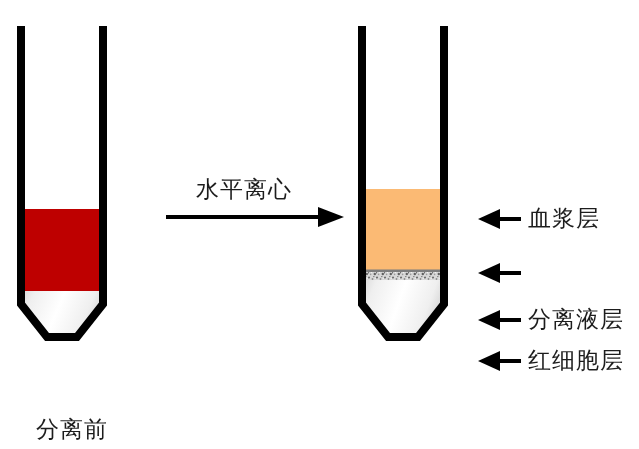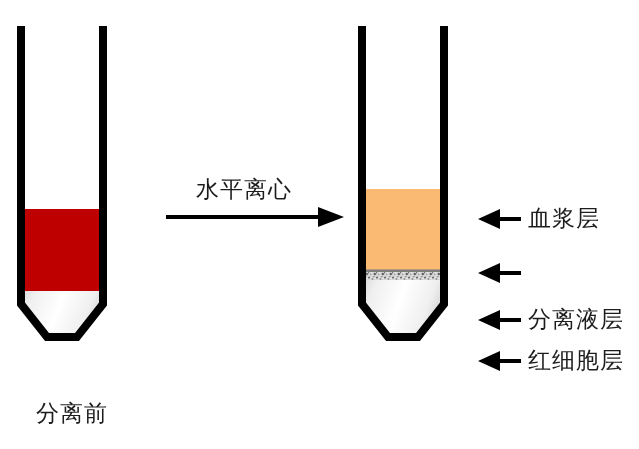--- a/index.html
+++ b/index.html
@@ -29,20 +29,21 @@
     height: 449px;
     display: block;
   }
   .cap {
     position: absolute;
     font-size: 23px;
     line-height: 1;
     letter-spacing: 1px;
     white-space: nowrap;
     color: #1d1d1d;
+    margin-top: 16px;
   }
   .lbl {
     position: absolute;
     font-size: 23px;
     line-height: 1;
     letter-spacing: 1px;
     white-space: nowrap;
     color: #1d1d1d;
   }
   .proc-label {

